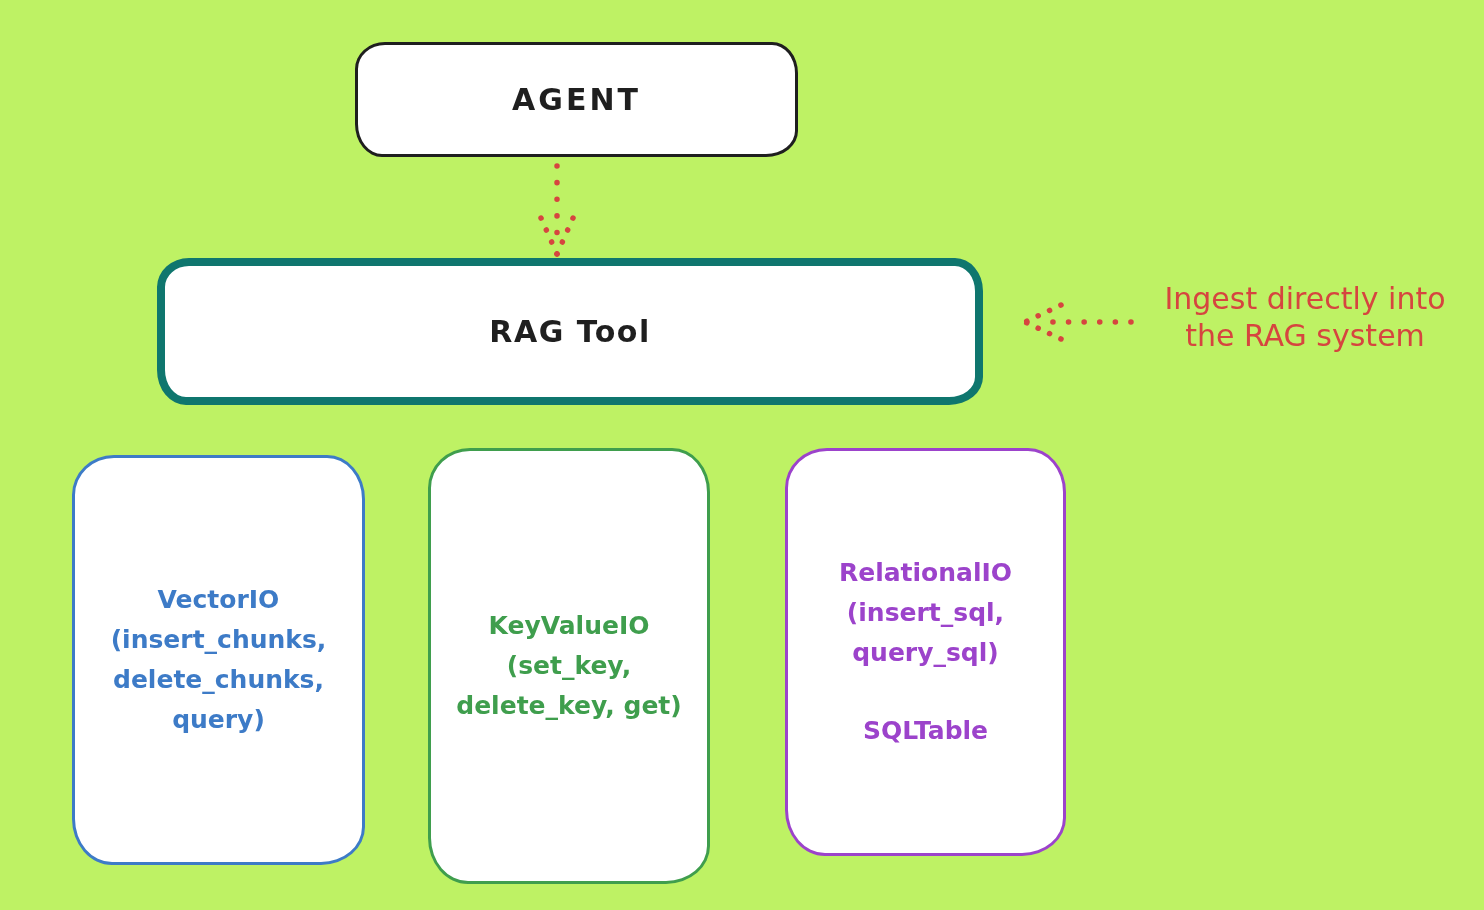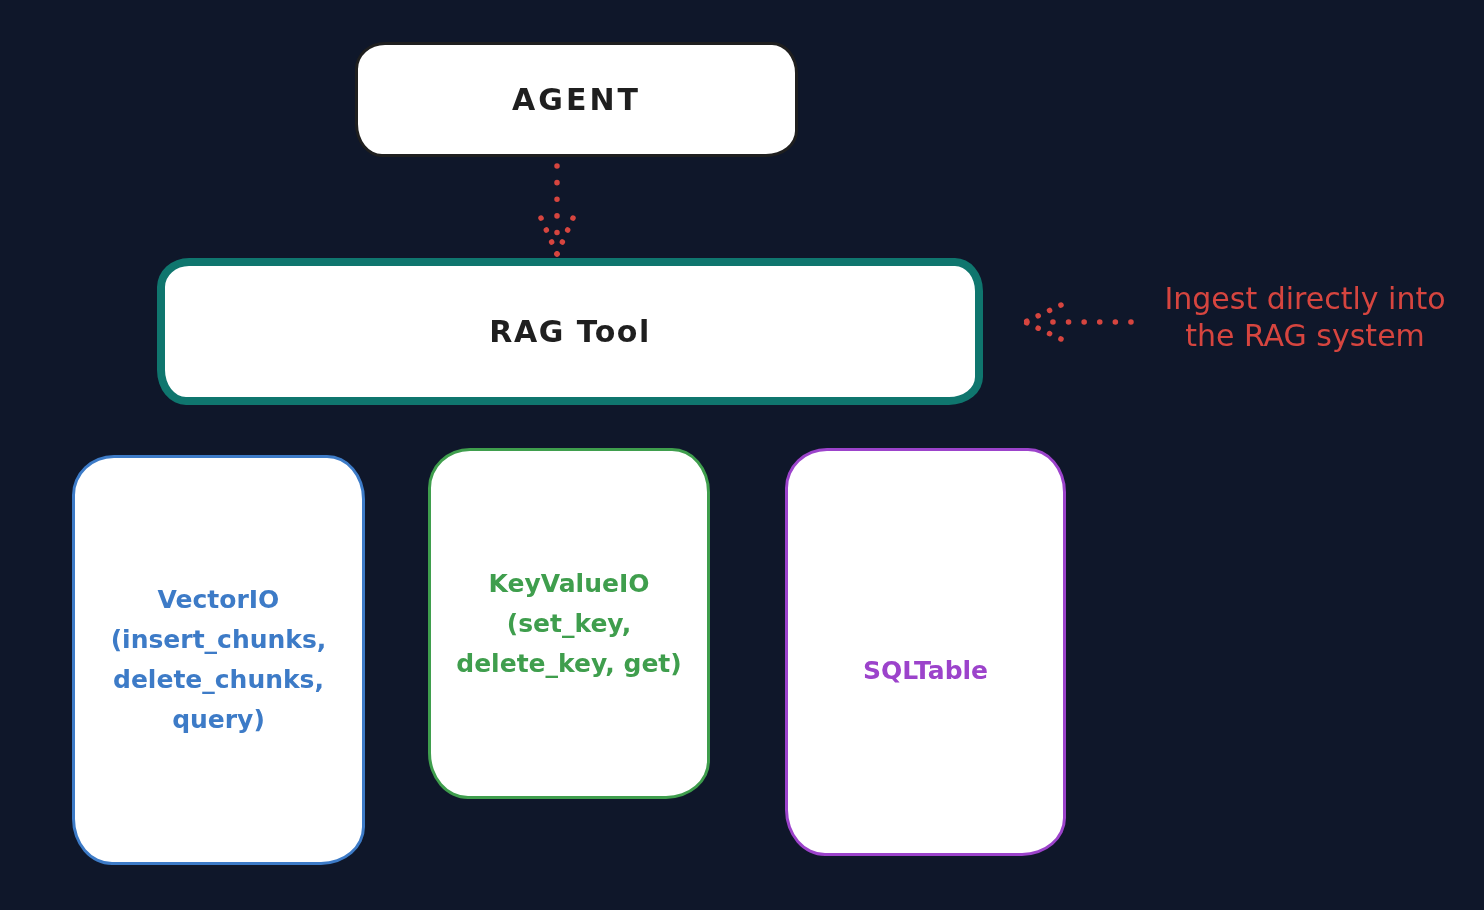--- a/index.html
+++ b/index.html
@@ -5,21 +5,21 @@
   html, body {
     margin: 0;
     padding: 0;
     background: #ffffff;
     font-family: "DejaVu Sans", sans-serif;
   }
   .canvas {
     position: relative;
     width: 1484px;
     height: 910px;
-    background: #0f172a;
+    background: #bef264;
     overflow: hidden;
   }
   .node {
     position: absolute;
     box-sizing: border-box;
     background: #ffffff;
     display: flex;
     align-items: center;
     justify-content: center;
     text-align: center;
@@ -45,21 +45,21 @@
 
   
   .store {
     border-width: 3.2px;
     border-style: solid;
     border-radius: 42px 38px 44px 40px / 40px 44px 38px 46px;
     flex-direction: column;
     padding: 10px;
   }
   .store-vector     { left: 72px;  top: 455px; width: 293px; height: 410px; }
-  .store-keyvalue   { left: 428px; top: 448px; width: 282px; height: 351px; }
+  .store-keyvalue   { left: 428px; top: 448px; width: 282px; height: 436px; }
   .store-relational { left: 785px; top: 448px; width: 281px; height: 408px; }
   .store-lines {
     font-size: 25px;
     font-weight: 600;
     line-height: 40px;
     white-space: pre-line;
   }
   .store-index {
     font-size: 25px;
     font-weight: 600;
@@ -121,16 +121,19 @@
 query)</div>
   </div>
 
   <div class="node store store-keyvalue" style="border-color: rgb(63, 158, 77);">
     <div class="store-lines" style="color: rgb(63, 158, 77);">KeyValueIO
 (set_key,
 delete_key, get)</div>
   </div>
 
   <div class="node store store-relational" style="border-color: rgb(156, 67, 203);">
+    <div class="store-lines" style="color: rgb(156, 67, 203);">RelationalIO
+(insert_sql,
+query_sql)</div>
     <div class="store-index" style="color: rgb(156, 67, 203);">SQLTable</div>
   </div>
 
 </div>
 
 </body></html>

